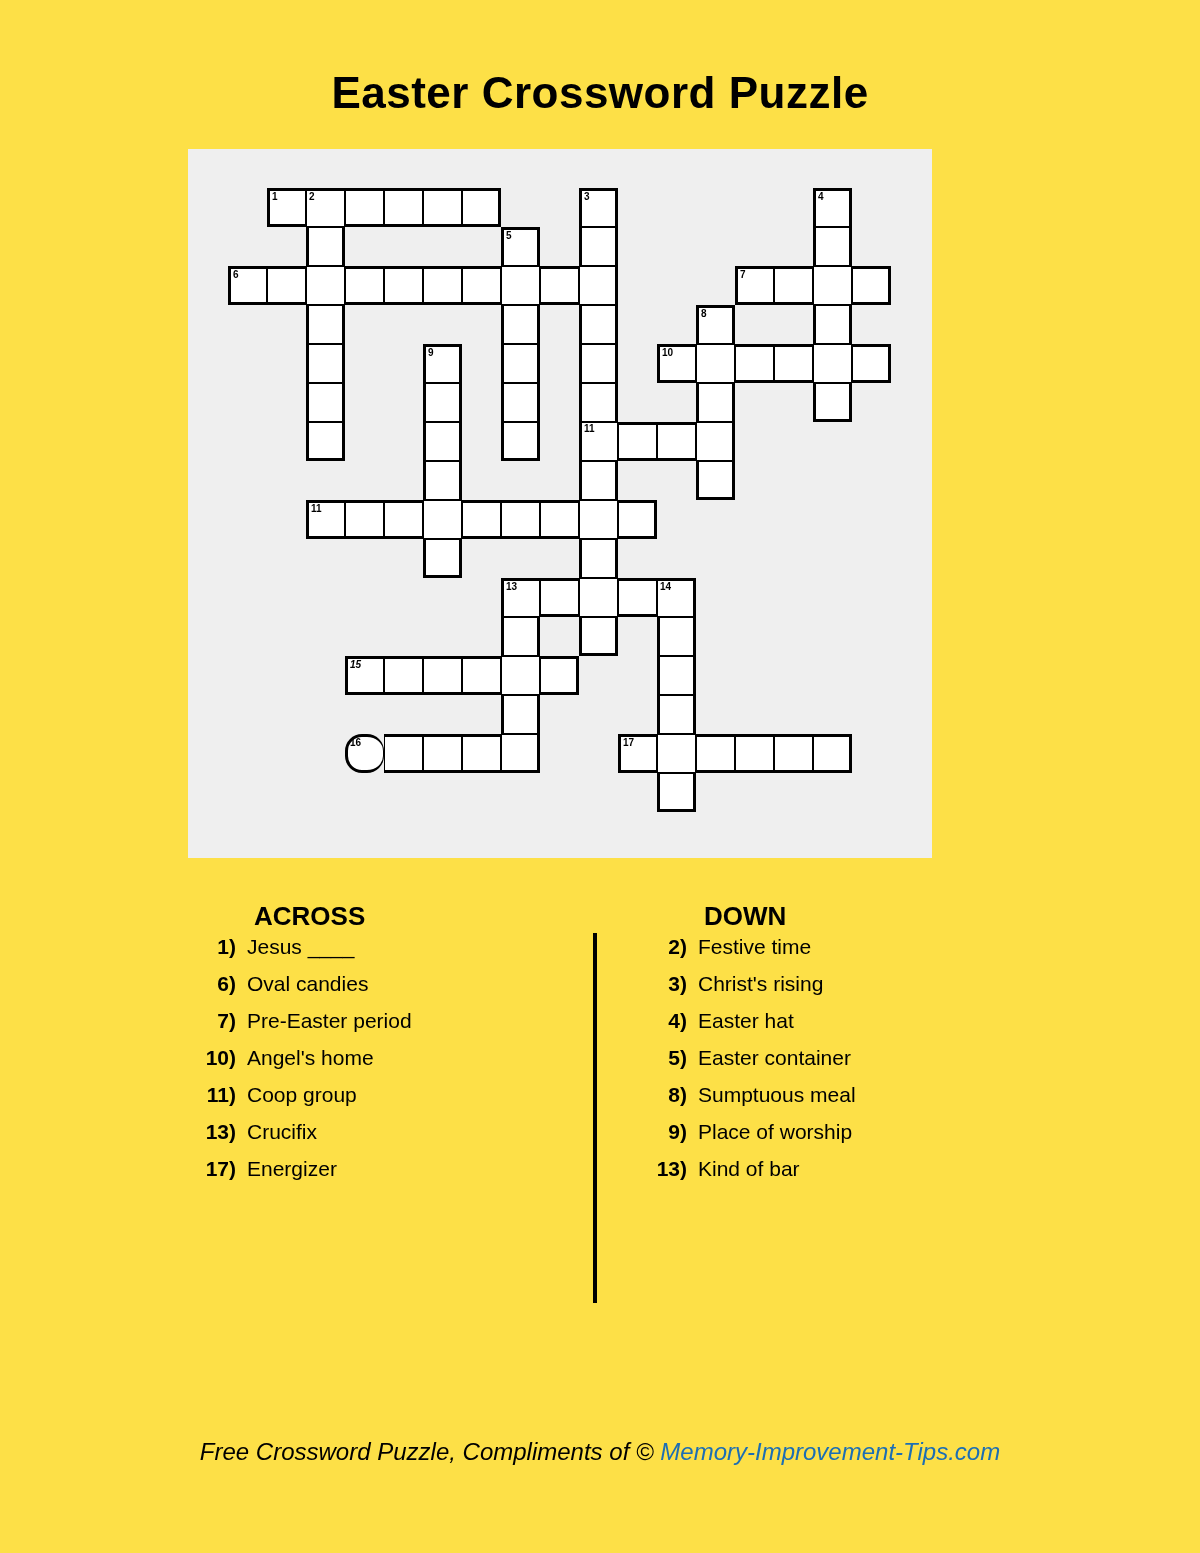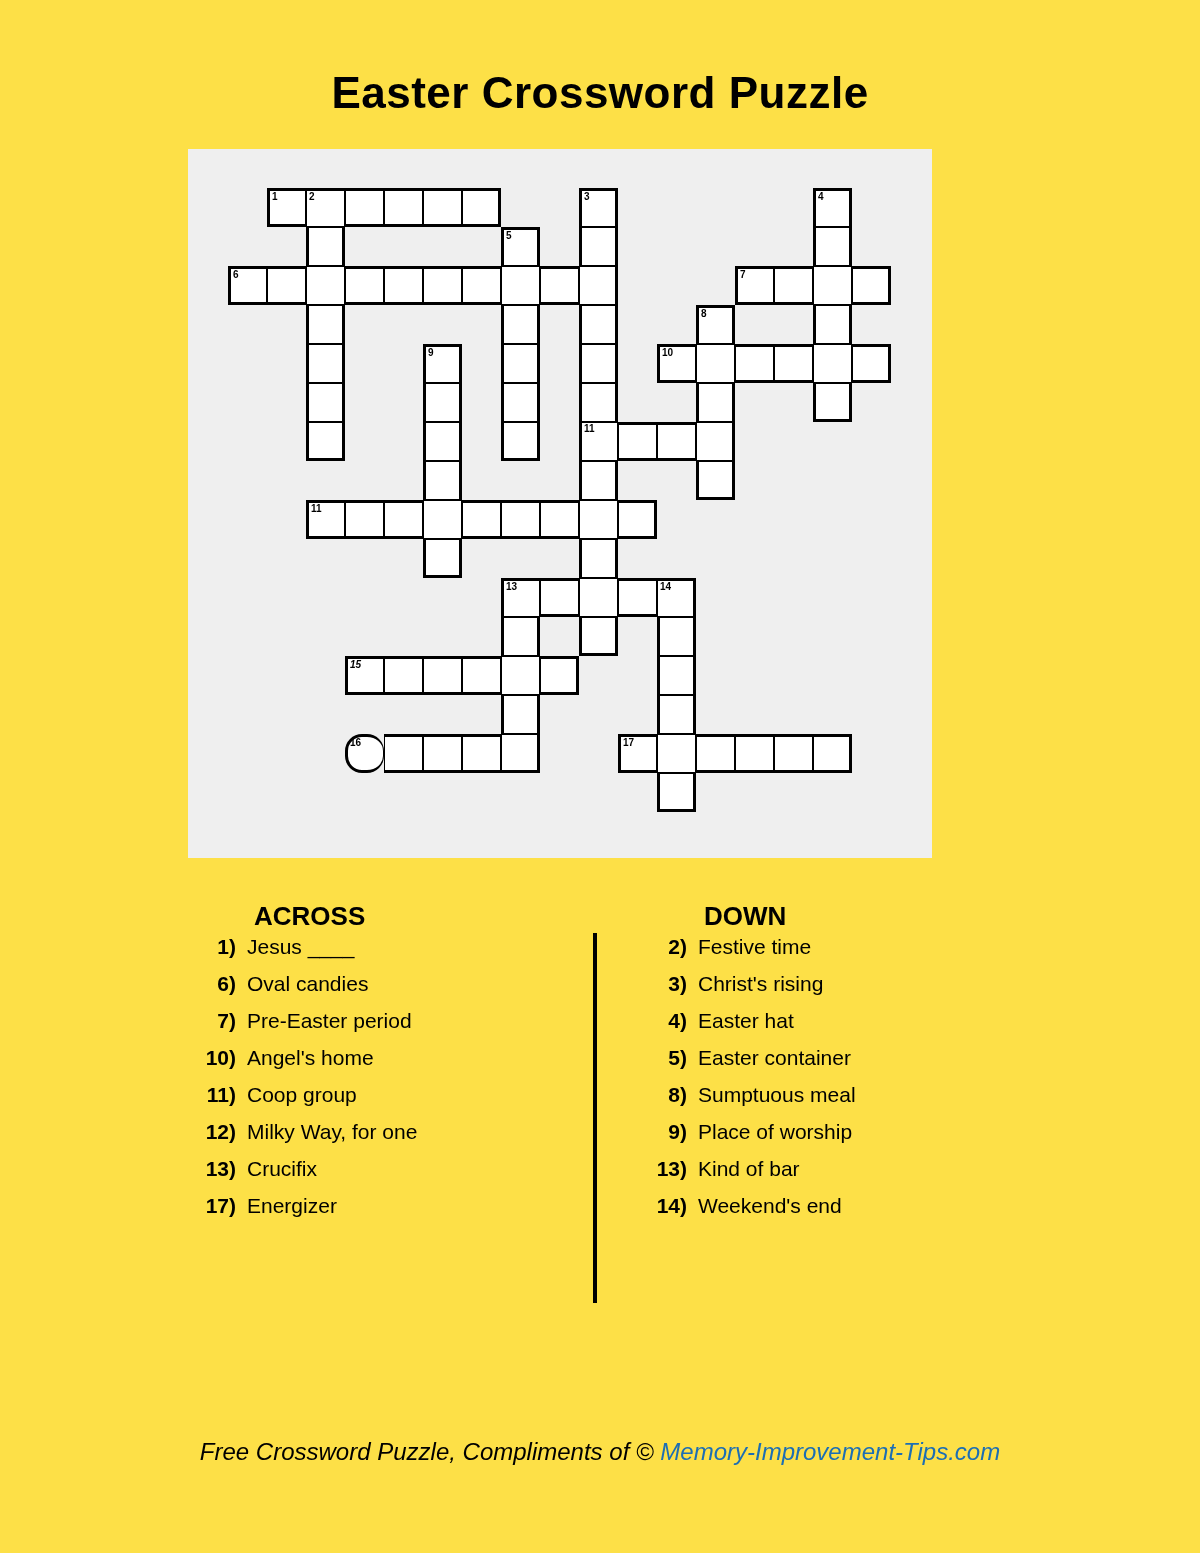--- a/index.html
+++ b/index.html
@@ -200,24 +200,20 @@
       </div>
       <div class="clue">
         <span class="cnum">10)</span>
         <span class="ctext">Angel's home</span>
       </div>
       <div class="clue">
         <span class="cnum">11)</span>
         <span class="ctext">Coop group</span>
       </div>
       <div class="clue">
-        <span class="cnum">12)</span>
-        <span class="ctext">Milky Way, for one</span>
-      </div>
-      <div class="clue">
         <span class="cnum">13)</span>
         <span class="ctext">Crucifix</span>
       </div>
       <div class="clue">
         <span class="cnum">17)</span>
         <span class="ctext">Energizer</span>
       </div>
     </div>
   <div class="divider"></div>
   <div class="clue-list" id="down-list">
@@ -242,20 +238,16 @@
         <span class="ctext">Sumptuous meal</span>
       </div>
       <div class="clue">
         <span class="cnum">9)</span>
         <span class="ctext">Place of worship</span>
       </div>
       <div class="clue">
         <span class="cnum">13)</span>
         <span class="ctext">Kind of bar</span>
       </div>
-      <div class="clue">
-        <span class="cnum">14)</span>
-        <span class="ctext">Weekend's end</span>
-      </div>
     </div>
 
   <div class="footer"><span>Free Crossword Puzzle, Compliments of © </span><span class="link" style="color: rgb(28, 110, 180);">Memory-Improvement-Tips.com</span></div>
 </div>
 
 </body></html>

